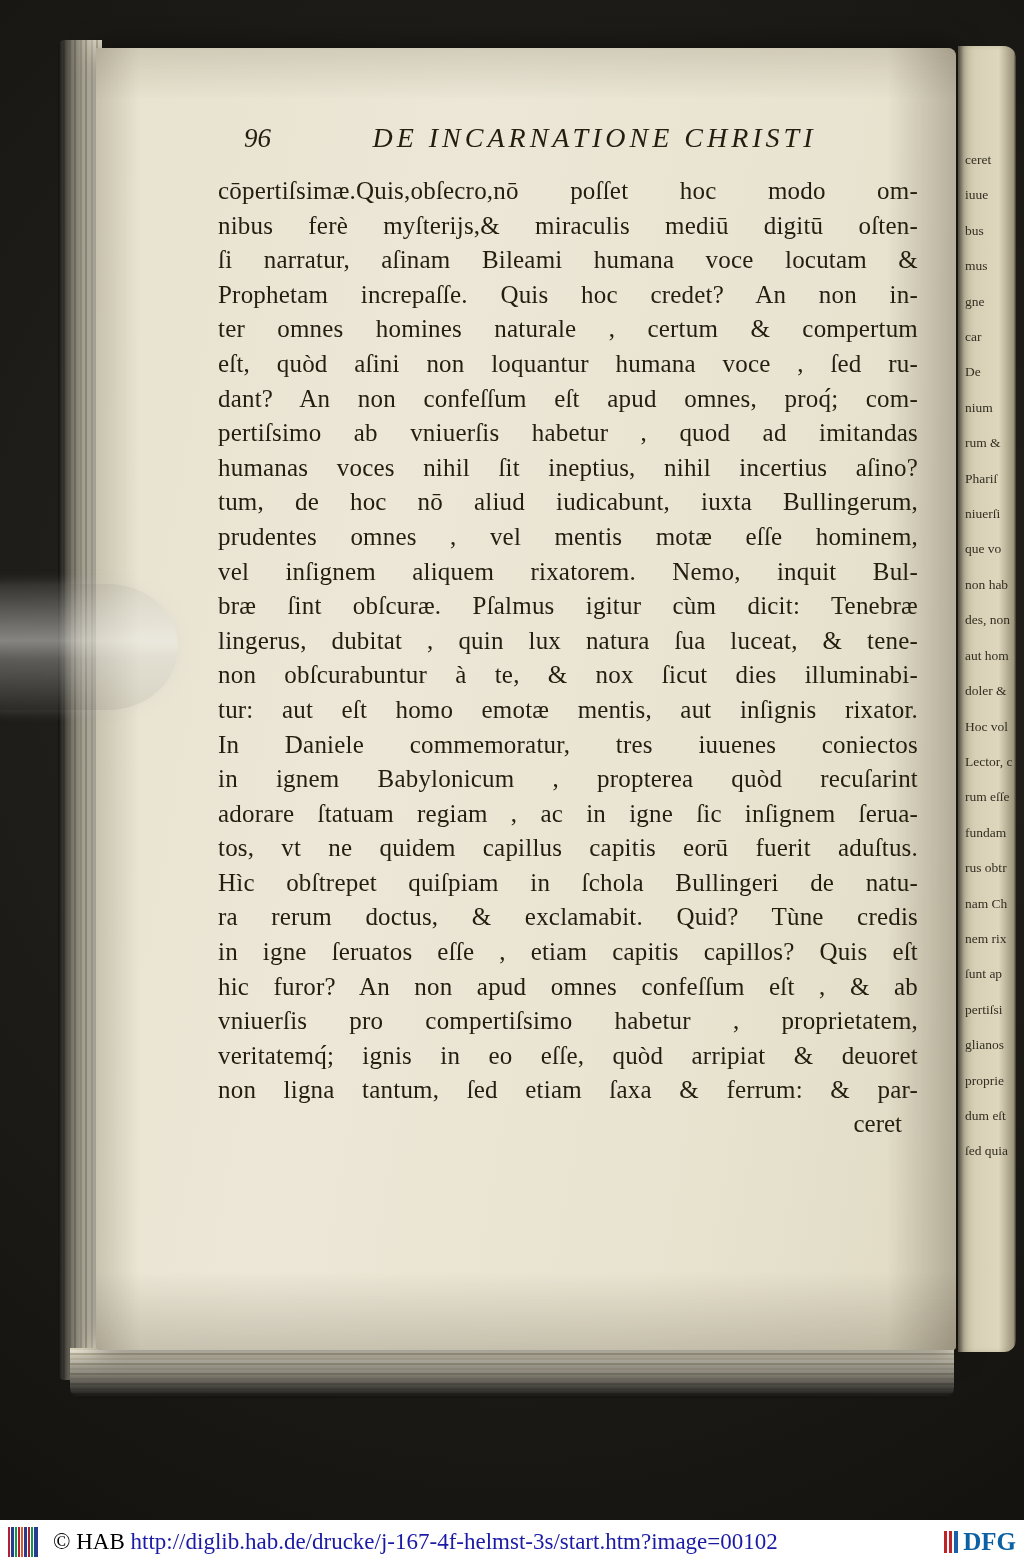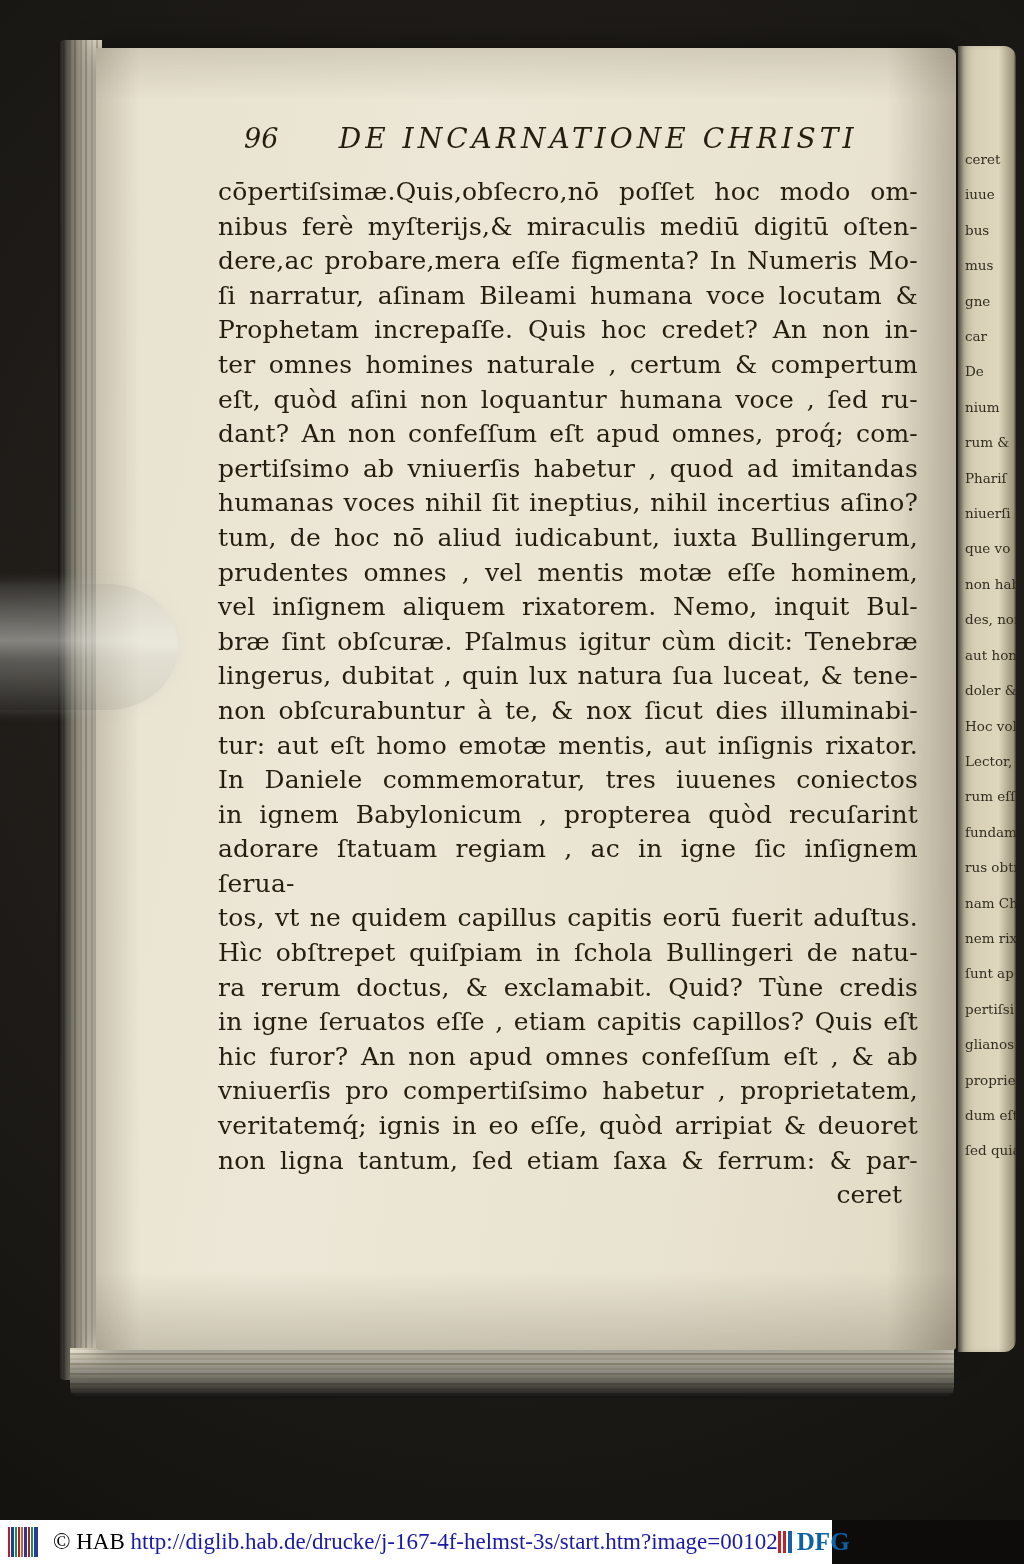--- a/index.html
+++ b/index.html
@@ -1,21 +1,21 @@
 <!DOCTYPE html>
 <html style="--ink: #241d10; --paper: #e9e4d1; --link: #1a1aa6; --dfg-blue: #0b61a4; --footer-bg: #ffffff;"><head>
 <meta charset="utf-8">
 <style>
   * { margin:0; padding:0; box-sizing:border-box; }
   html,body { width:1024px; height:1564px; }
   body { position:relative; background:#0d0c0a; overflow:hidden; font-family:"DejaVu Serif", serif; }
 
   
   .scan { position:absolute; left:0; top:0; width:1024px; height:1520px;
-    background: radial-gradient(130% 95% at 50% 42%, #2b2823 0%, #1a1814 55%, #0a0908 100%); }
+    background: radial-gradient(130% 95% at 50% 42%, #2b2823 0%, #1a1814 55%, #0a0908 100%); font-family: Liberation Serif, serif; }
 
   
   .stack-left { position:absolute; left:58px; top:40px; width:44px; height:1340px;
     border-radius:6px 0 0 6px;
     background:
       linear-gradient(to right, rgba(0,0,0,0.92) 0%, rgba(20,18,14,0.55) 30%, rgba(40,36,28,0.15) 70%, rgba(0,0,0,0) 100%),
       repeating-linear-gradient(90deg, #d6cfb8 0 2px, #efe9d8 2px 5px, #c2bba2 5px 7px, #e8e2cf 7px 11px); }
   .stack-bottom { position:absolute; left:70px; top:1348px; width:884px; height:50px;
     border-radius:0 0 10px 10px;
     background:
@@ -46,21 +46,21 @@
     box-shadow: inset 8px 0 10px -6px rgba(0,0,0,0.65); }
   .fragments { padding:96px 0 0 7px; font-size:13.5px; line-height:35.4px; color:#332d20; white-space:nowrap; }
 
   
   .holder { position:absolute; left:-10px; top:584px; width:188px; height:126px;
     border-radius:0 70px 70px 0 / 0 63px 63px 0;
     background: linear-gradient(to bottom, rgba(150,150,145,0.18) 0%, rgba(235,235,230,0.50) 45%, rgba(210,210,205,0.35) 60%, rgba(120,120,115,0.15) 100%);
     box-shadow: 0 0 14px rgba(200,200,195,0.25); }
 
   
-  .footer { position:absolute; left:0; bottom:0; width:832px; height:44px;
+  .footer { position:absolute; left:0; bottom:0; width:1024px; height:44px;
     background:var(--footer-bg,#ffffff); display:flex; align-items:center;
     font-family:"Liberation Serif", serif; }
   .hab-logo { width:30px; height:30px; margin-left:8px; flex:0 0 auto;
     background: linear-gradient(90deg, #b02030 0 2px, #fff 2px 3px, #283b8f 3px 6px, #fff 6px 7px,
       #0a9a4e 7px 9px, #fff 9px 10px, #b02030 10px 12px, #fff 12px 13px, #e2562b 13px 15px,
       #fff 15px 16px, #283b8f 16px 19px, #fff 19px 20px, #b02030 20px 22px, #fff 22px 23px,
       #0a9a4e 23px 25px, #fff 25px 26px, #283b8f 26px 30px); }
   .credit { margin-left:15px; font-size:23px; color:#000; white-space:nowrap; }
   .credit .url { color:var(--link,#1a1aa6); }
   .dfg { margin-left:auto; margin-right:8px; display:flex; align-items:center; gap:5px;text-align:center; }
@@ -78,21 +78,20 @@
   <div class="book-page">
     <div class="text-block">
       <div class="header">
         <span class="pagenum">96</span>
         <span class="title">DE INCARNATIONE CHRISTI</span>
       </div>
       <div class="body">
 
       <div class="line">cōpertiſsimæ.Quis,obſecro,nō poſſet hoc modo om-</div>
           <div class="line">nibus ferè myſterijs,&amp; miraculis mediū digitū oſten-</div>
-          <div class="line">dere,ac probare,mera eſſe figmenta? In Numeris Mo-</div>
           <div class="line">ſi narratur, aſinam Bileami humana voce locutam &amp;</div>
           <div class="line">Prophetam increpaſſe. Quis hoc credet? An non in-</div>
           <div class="line">ter omnes homines naturale , certum &amp; compertum</div>
           <div class="line">eſt, quòd aſini non loquantur humana voce , ſed ru-</div>
           <div class="line">dant? An non confeſſum eſt apud omnes, proq́; com-</div>
           <div class="line">pertiſsimo ab vniuerſis habetur , quod ad imitandas</div>
           <div class="line">humanas voces nihil ſit ineptius, nihil incertius aſino?</div>
           <div class="line">tum, de hoc nō aliud iudicabunt, iuxta Bullingerum,</div>
           <div class="line">prudentes omnes , vel mentis motæ eſſe hominem,</div>
           <div class="line">vel inſignem aliquem rixatorem.  Nemo, inquit Bul-</div>

